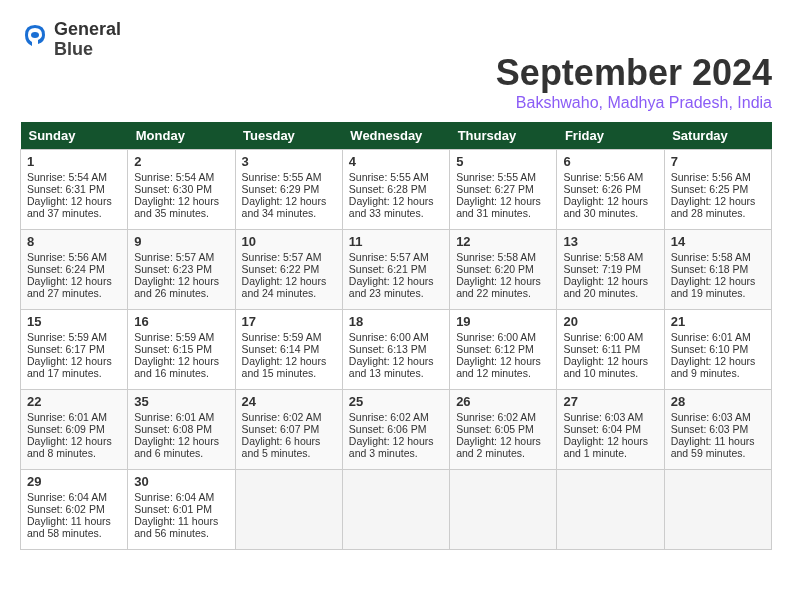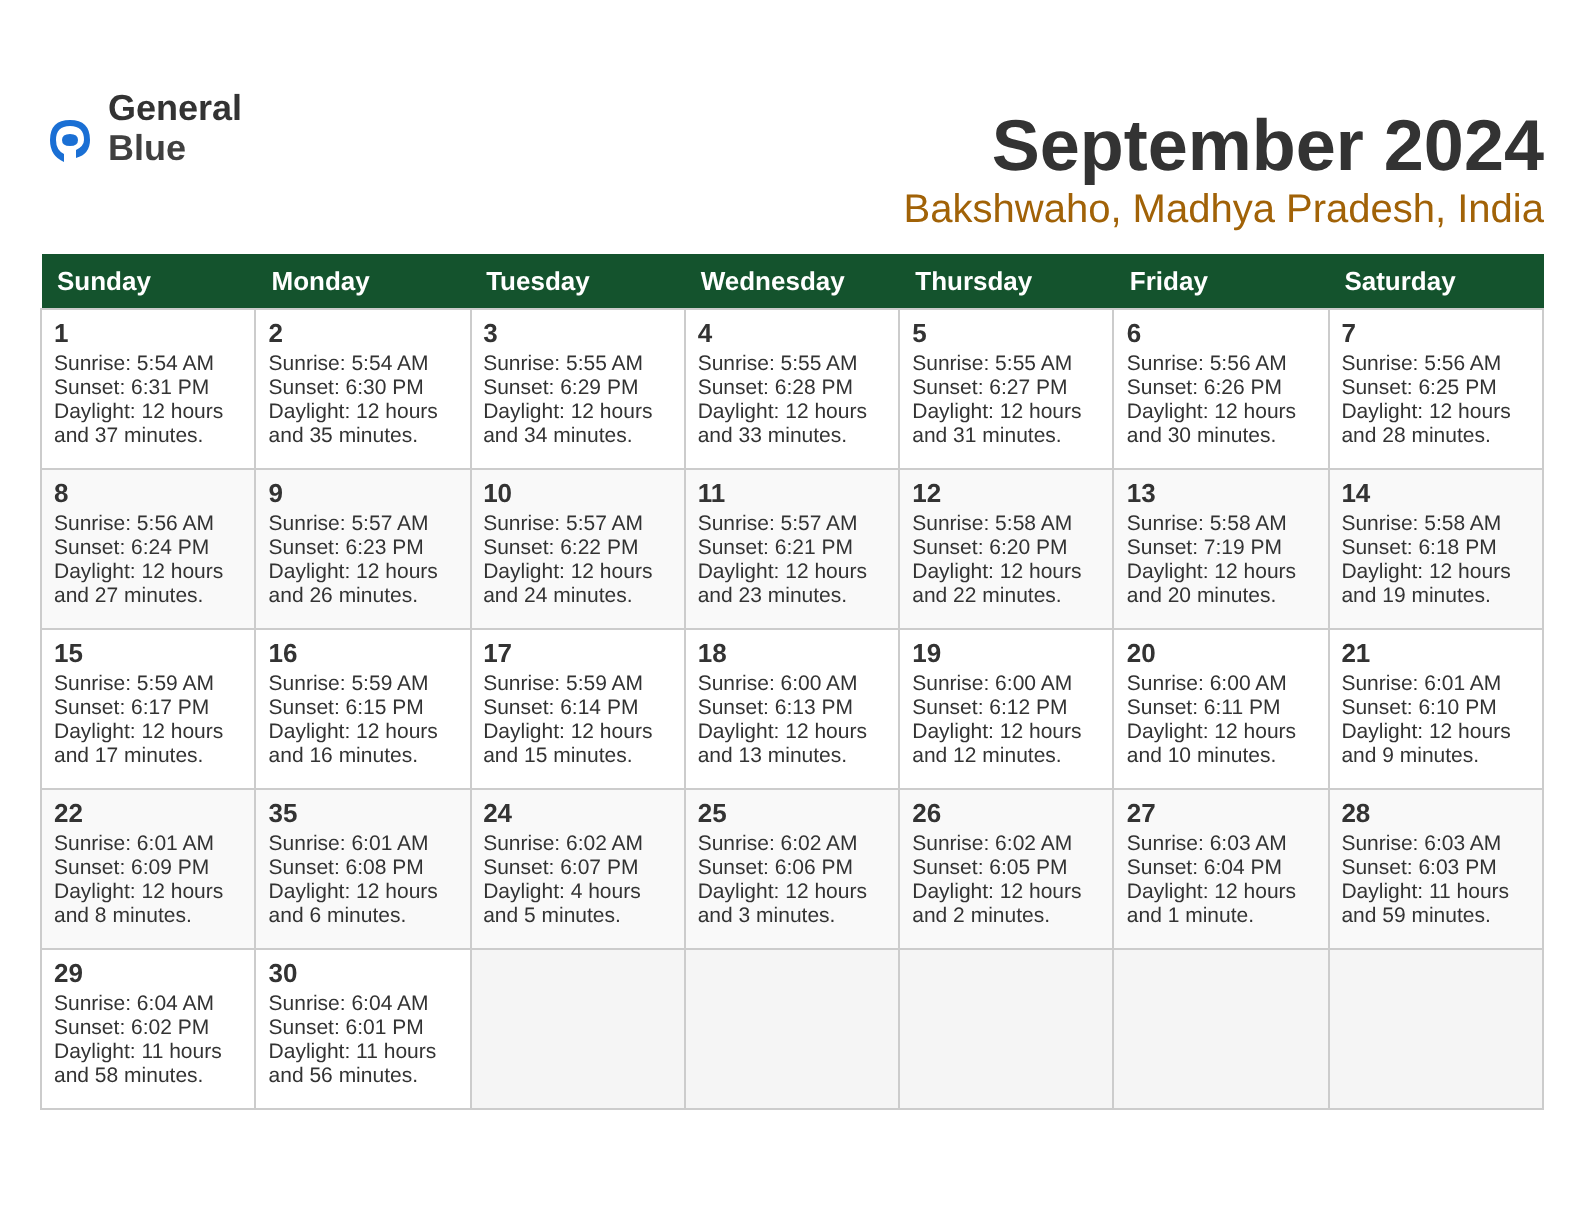--- a/index.html
+++ b/index.html
@@ -11,23 +11,22 @@
       padding: 20px;
     }
     .header-section {
       display: flex;
       justify-content: space-between;
       align-items: flex-start;
       margin-bottom: 10px;
     }
     .logo {
       display: flex;
-      align-items: flex-end;
+      align-items: flex-start;
       gap: 4px;
-      margin-top: 25px;
     }
     .logo-text {
       font-size: 18px;
       font-weight: bold;
       line-height: 1.1;
     }
     .logo-general { color: #333; }
     .logo-blue { color: #404040; }
     .logo-icon {
       width: 30px;
@@ -36,22 +35,22 @@
     .title-section {
       text-align: right;
     }
     .month-title {
       font-size: 36px;
       font-weight: bold;
       color: #333;
       margin-top: 32px;
     }
     .location-title {
-      font-size: 20px;
-      color: #a16207;
+      font-size: 16px;
+      color: #8b5cf6;
     }
     table {
       width: 100%;
       border-collapse: collapse;
       table-layout: fixed;
     }
     th {
       background-color: #14532d;
       color: #fff;
       text-align: left;
@@ -137,21 +136,21 @@
         <td><span class="day-number">16</span><span>Sunrise: 5:59 AM</span><br><span>Sunset: 6:15 PM</span><br><span>Daylight: 12 hours and 16 minutes.</span></td>
         <td><span class="day-number">17</span><span>Sunrise: 5:59 AM</span><br><span>Sunset: 6:14 PM</span><br><span>Daylight: 12 hours and 15 minutes.</span></td>
         <td><span class="day-number">18</span><span>Sunrise: 6:00 AM</span><br><span>Sunset: 6:13 PM</span><br><span>Daylight: 12 hours and 13 minutes.</span></td>
         <td><span class="day-number">19</span><span>Sunrise: 6:00 AM</span><br><span>Sunset: 6:12 PM</span><br><span>Daylight: 12 hours and 12 minutes.</span></td>
         <td><span class="day-number">20</span><span>Sunrise: 6:00 AM</span><br><span>Sunset: 6:11 PM</span><br><span>Daylight: 12 hours and 10 minutes.</span></td>
         <td><span class="day-number">21</span><span>Sunrise: 6:01 AM</span><br><span>Sunset: 6:10 PM</span><br><span>Daylight: 12 hours and 9 minutes.</span></td>
       </tr>
       <tr>
         <td><span class="day-number">22</span><span>Sunrise: 6:01 AM</span><br><span>Sunset: 6:09 PM</span><br><span>Daylight: 12 hours and 8 minutes.</span></td>
         <td><span class="day-number">35</span><span>Sunrise: 6:01 AM</span><br><span>Sunset: 6:08 PM</span><br><span>Daylight: 12 hours and 6 minutes.</span></td>
-        <td><span class="day-number">24</span><span>Sunrise: 6:02 AM</span><br><span>Sunset: 6:07 PM</span><br><span>Daylight: 4 hours and 5 minutes.</span></td>
+        <td><span class="day-number">24</span><span>Sunrise: 6:02 AM</span><br><span>Sunset: 6:07 PM</span><br><span>Daylight: 6 hours and 5 minutes.</span></td>
         <td><span class="day-number">25</span><span>Sunrise: 6:02 AM</span><br><span>Sunset: 6:06 PM</span><br><span>Daylight: 12 hours and 3 minutes.</span></td>
         <td><span class="day-number">26</span><span>Sunrise: 6:02 AM</span><br><span>Sunset: 6:05 PM</span><br><span>Daylight: 12 hours and 2 minutes.</span></td>
         <td><span class="day-number">27</span><span>Sunrise: 6:03 AM</span><br><span>Sunset: 6:04 PM</span><br><span>Daylight: 12 hours and 1 minute.</span></td>
         <td><span class="day-number">28</span><span>Sunrise: 6:03 AM</span><br><span>Sunset: 6:03 PM</span><br><span>Daylight: 11 hours and 59 minutes.</span></td>
       </tr>
       <tr>
         <td><span class="day-number">29</span><span>Sunrise: 6:04 AM</span><br><span>Sunset: 6:02 PM</span><br><span>Daylight: 11 hours and 58 minutes.</span></td>
         <td><span class="day-number">30</span><span>Sunrise: 6:04 AM</span><br><span>Sunset: 6:01 PM</span><br><span>Daylight: 11 hours and 56 minutes.</span></td>
         <td class="empty"></td>
         <td class="empty"></td>

